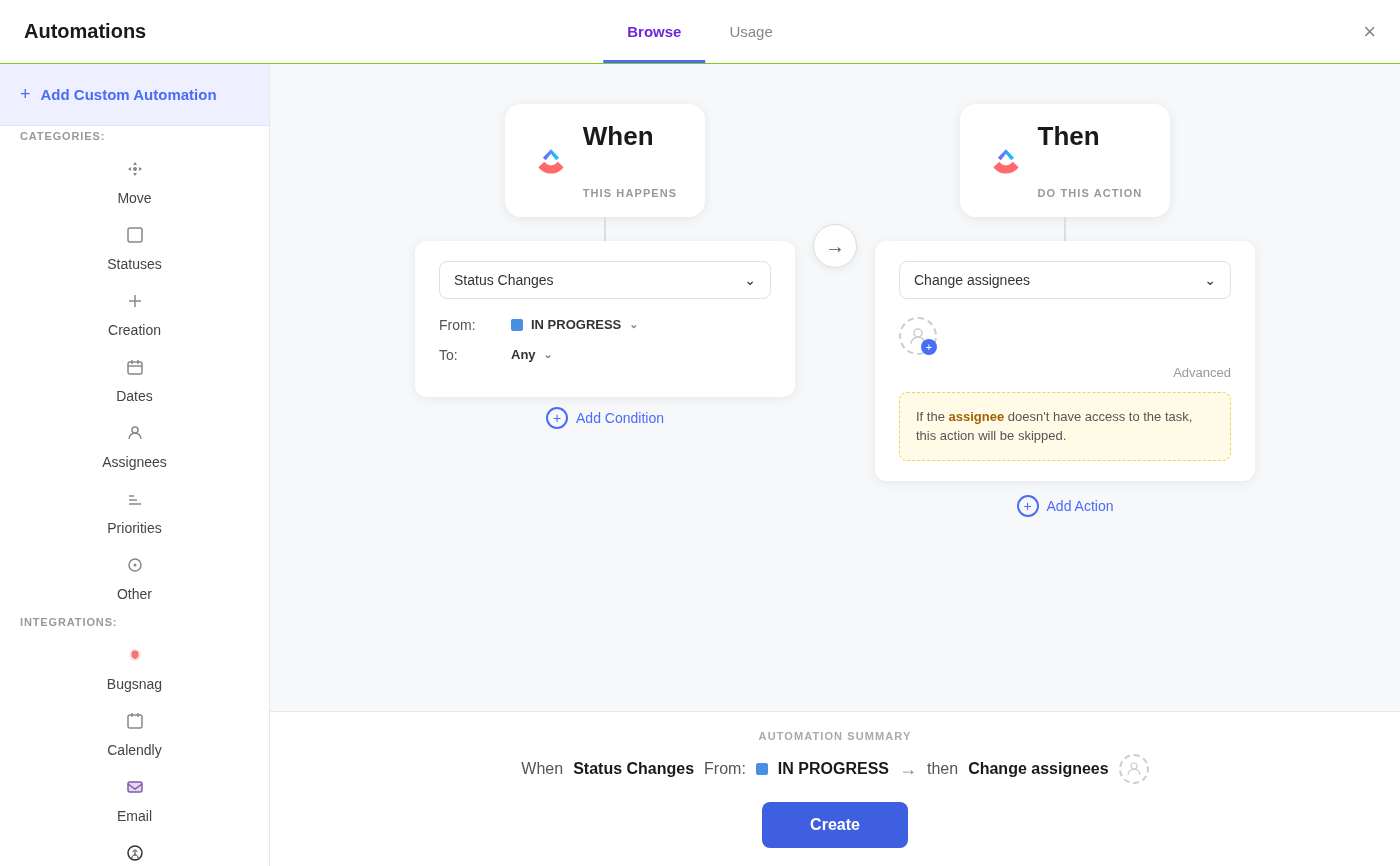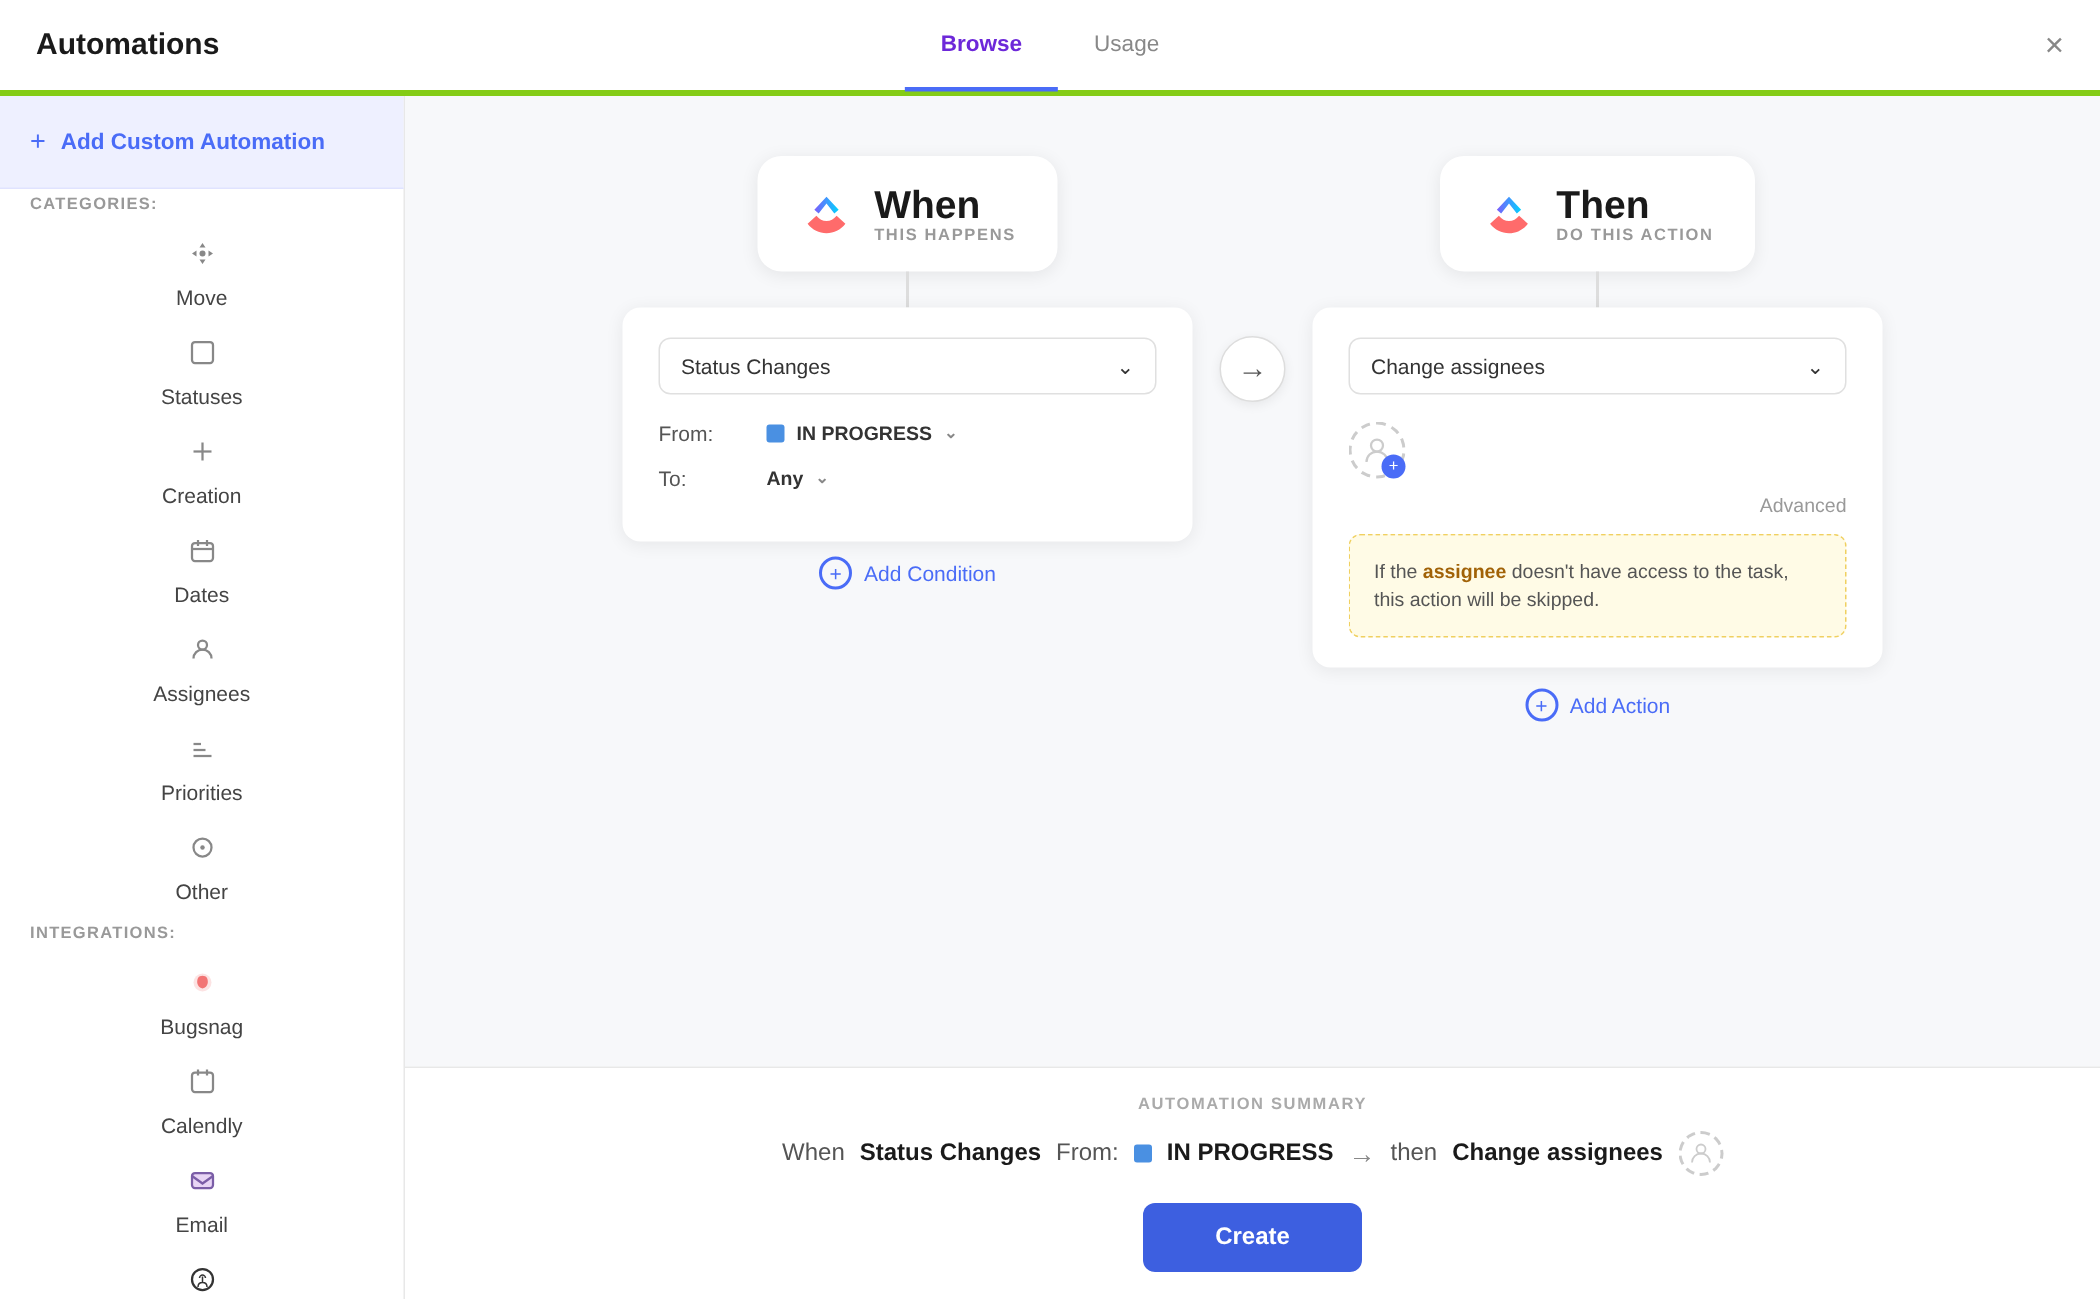--- a/index.html
+++ b/index.html
@@ -1,19 +1,19 @@
 <!DOCTYPE html>
 <html><head>
   <meta charset="utf-8">
   <style>
     * { box-sizing: border-box; margin: 0; padding: 0; }
     body { font-family: -apple-system, BlinkMacSystemFont, 'Segoe UI', sans-serif; background: #fff; color: #333; width: 1400px; height: 866px; overflow: hidden; position: relative; }
 
     
-    .header { display: flex; align-items: center; padding: 0 24px; height: 64px; border-bottom: 4px solid #84cc16; position: relative; }
+    .header { display: flex; align-items: center; padding: 0 24px; height: 64px; border-bottom: 1px solid #84cc16; position: relative; }
     .header-title { font-size: 20px; font-weight: 700; color: #1a1a1a; }
     .header-tabs { position: absolute; left: 50%; transform: translateX(-50%); display: flex; gap: 0; }
     .header-tab { padding: 20px 24px; font-size: 15px; cursor: pointer; color: #888; border-bottom: 3px solid transparent; position: relative; top: 1px; }
     .header-tab.active { color: #6d28d9; font-weight: 600; border-bottom: 3px solid #4a6cf7; }
     .header-close { position: absolute; right: 24px; font-size: 22px; color: #888; cursor: pointer; line-height: 1; }
 
     
     .layout { display: flex; height: calc(866px - 64px); }
 
     
@@ -28,21 +28,21 @@
     .main { flex: 1; display: flex; flex-direction: column; background: #f7f8fa; overflow: hidden; }
     .main-canvas { flex: 1; display: flex; align-items: flex-start; justify-content: center; padding: 40px 60px; gap: 0; position: relative; }
 
     
     .trigger-section { display: flex; flex-direction: column; align-items: center; width: 380px; }
     .action-section { display: flex; flex-direction: column; align-items: center; width: 380px; }
 
     .card-header { display: flex; align-items: center; gap: 14px; background: #fff; border-radius: 16px; padding: 18px 28px; box-shadow: 0 2px 12px rgba(0,0,0,0.08); margin-bottom: 0; }
     .card-title-block {}
     .card-title { font-size: 26px; font-weight: 700; color: #1a1a1a; line-height: 1.1; }
-    .card-subtitle { font-size: 11px; font-weight: 600; color: #999; letter-spacing: 0.1em; text-transform: uppercase; }
+    .card-subtitle { font-size: 11px; font-weight: 600; color: #999; letter-spacing: 0.1em; text-transform: uppercase; margin-top: 36px; }
 
     .card-connector { width: 2px; height: 24px; background: #ddd; margin: 0 auto; }
 
     .condition-card { background: #fff; border-radius: 12px; padding: 20px 24px; box-shadow: 0 2px 12px rgba(0,0,0,0.07); width: 100%; }
     .condition-select { width: 100%; border: 1px solid #e0e0e0; border-radius: 8px; padding: 10px 14px; font-size: 14px; color: #333; display: flex; align-items: center; justify-content: space-between; cursor: pointer; margin-bottom: 18px; }
     .condition-field { display: flex; align-items: center; gap: 12px; margin-bottom: 14px; }
     .field-label { font-size: 14px; color: #555; width: 60px; }
     .field-value { display: flex; align-items: center; gap: 8px; font-size: 13px; font-weight: 600; color: #333; cursor: pointer; }
     .status-dot { width: 12px; height: 12px; border-radius: 2px; background: #4a90e2; flex-shrink: 0; }
     .chevron { font-size: 11px; color: #888; }

